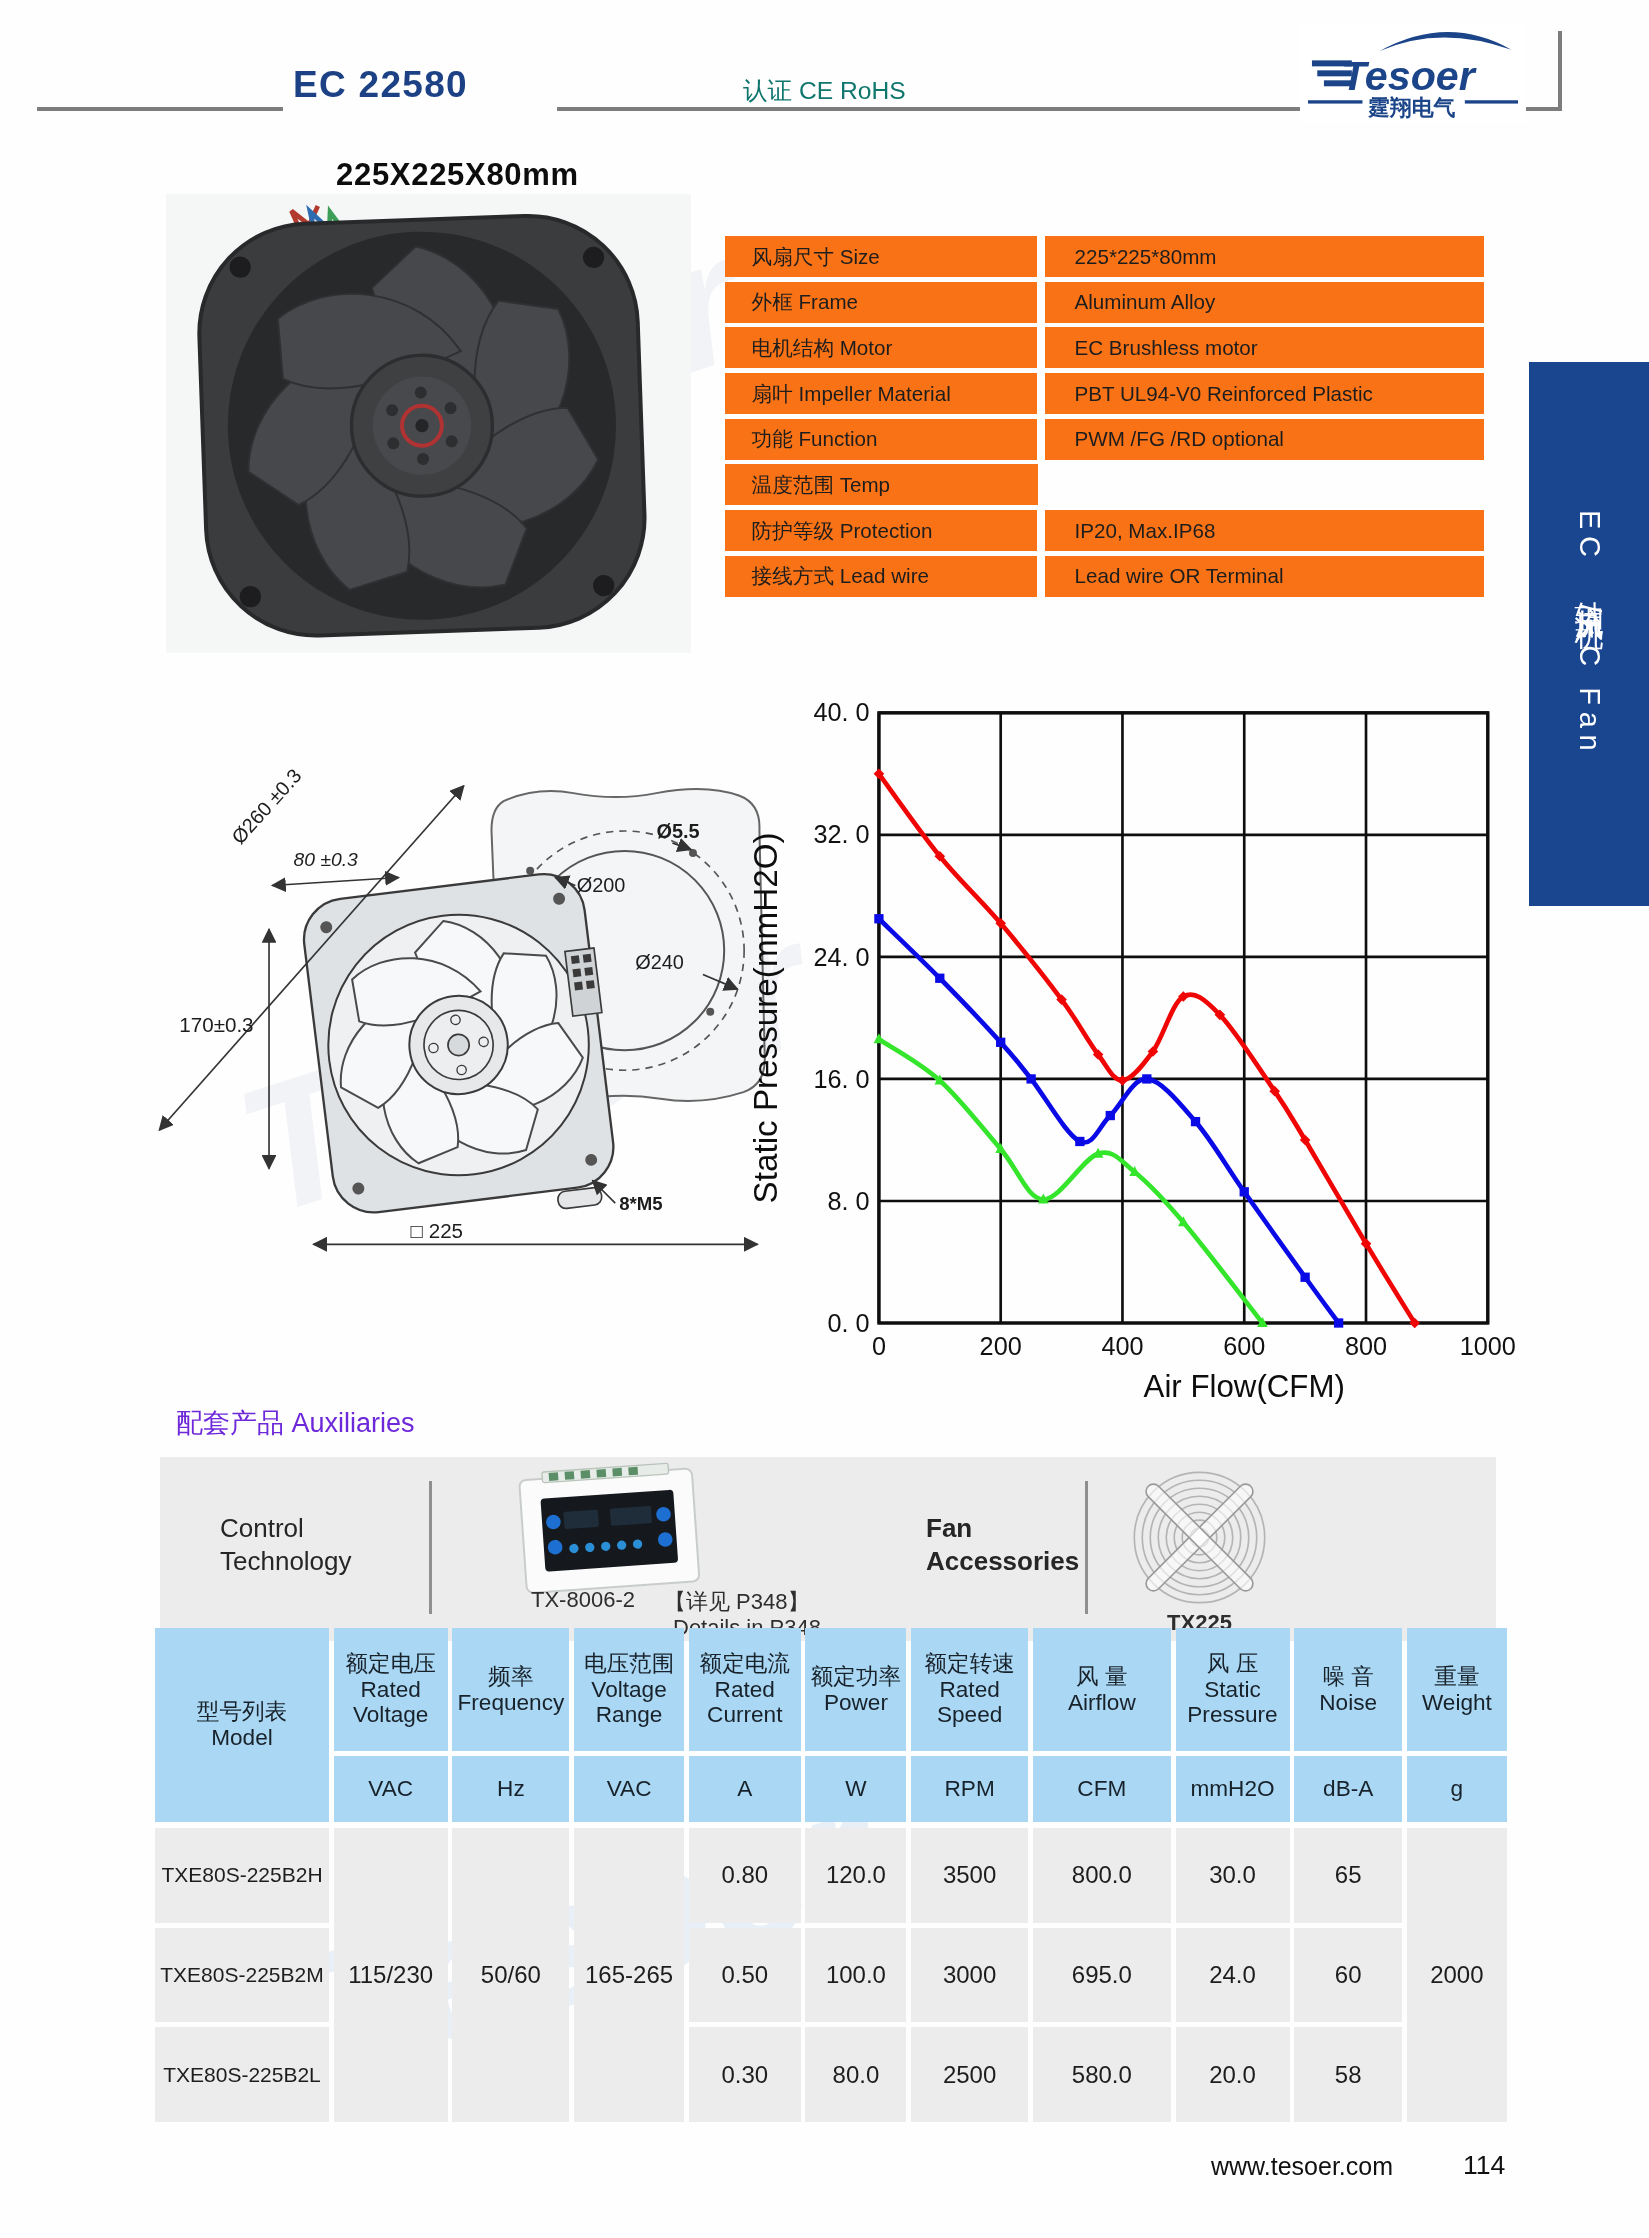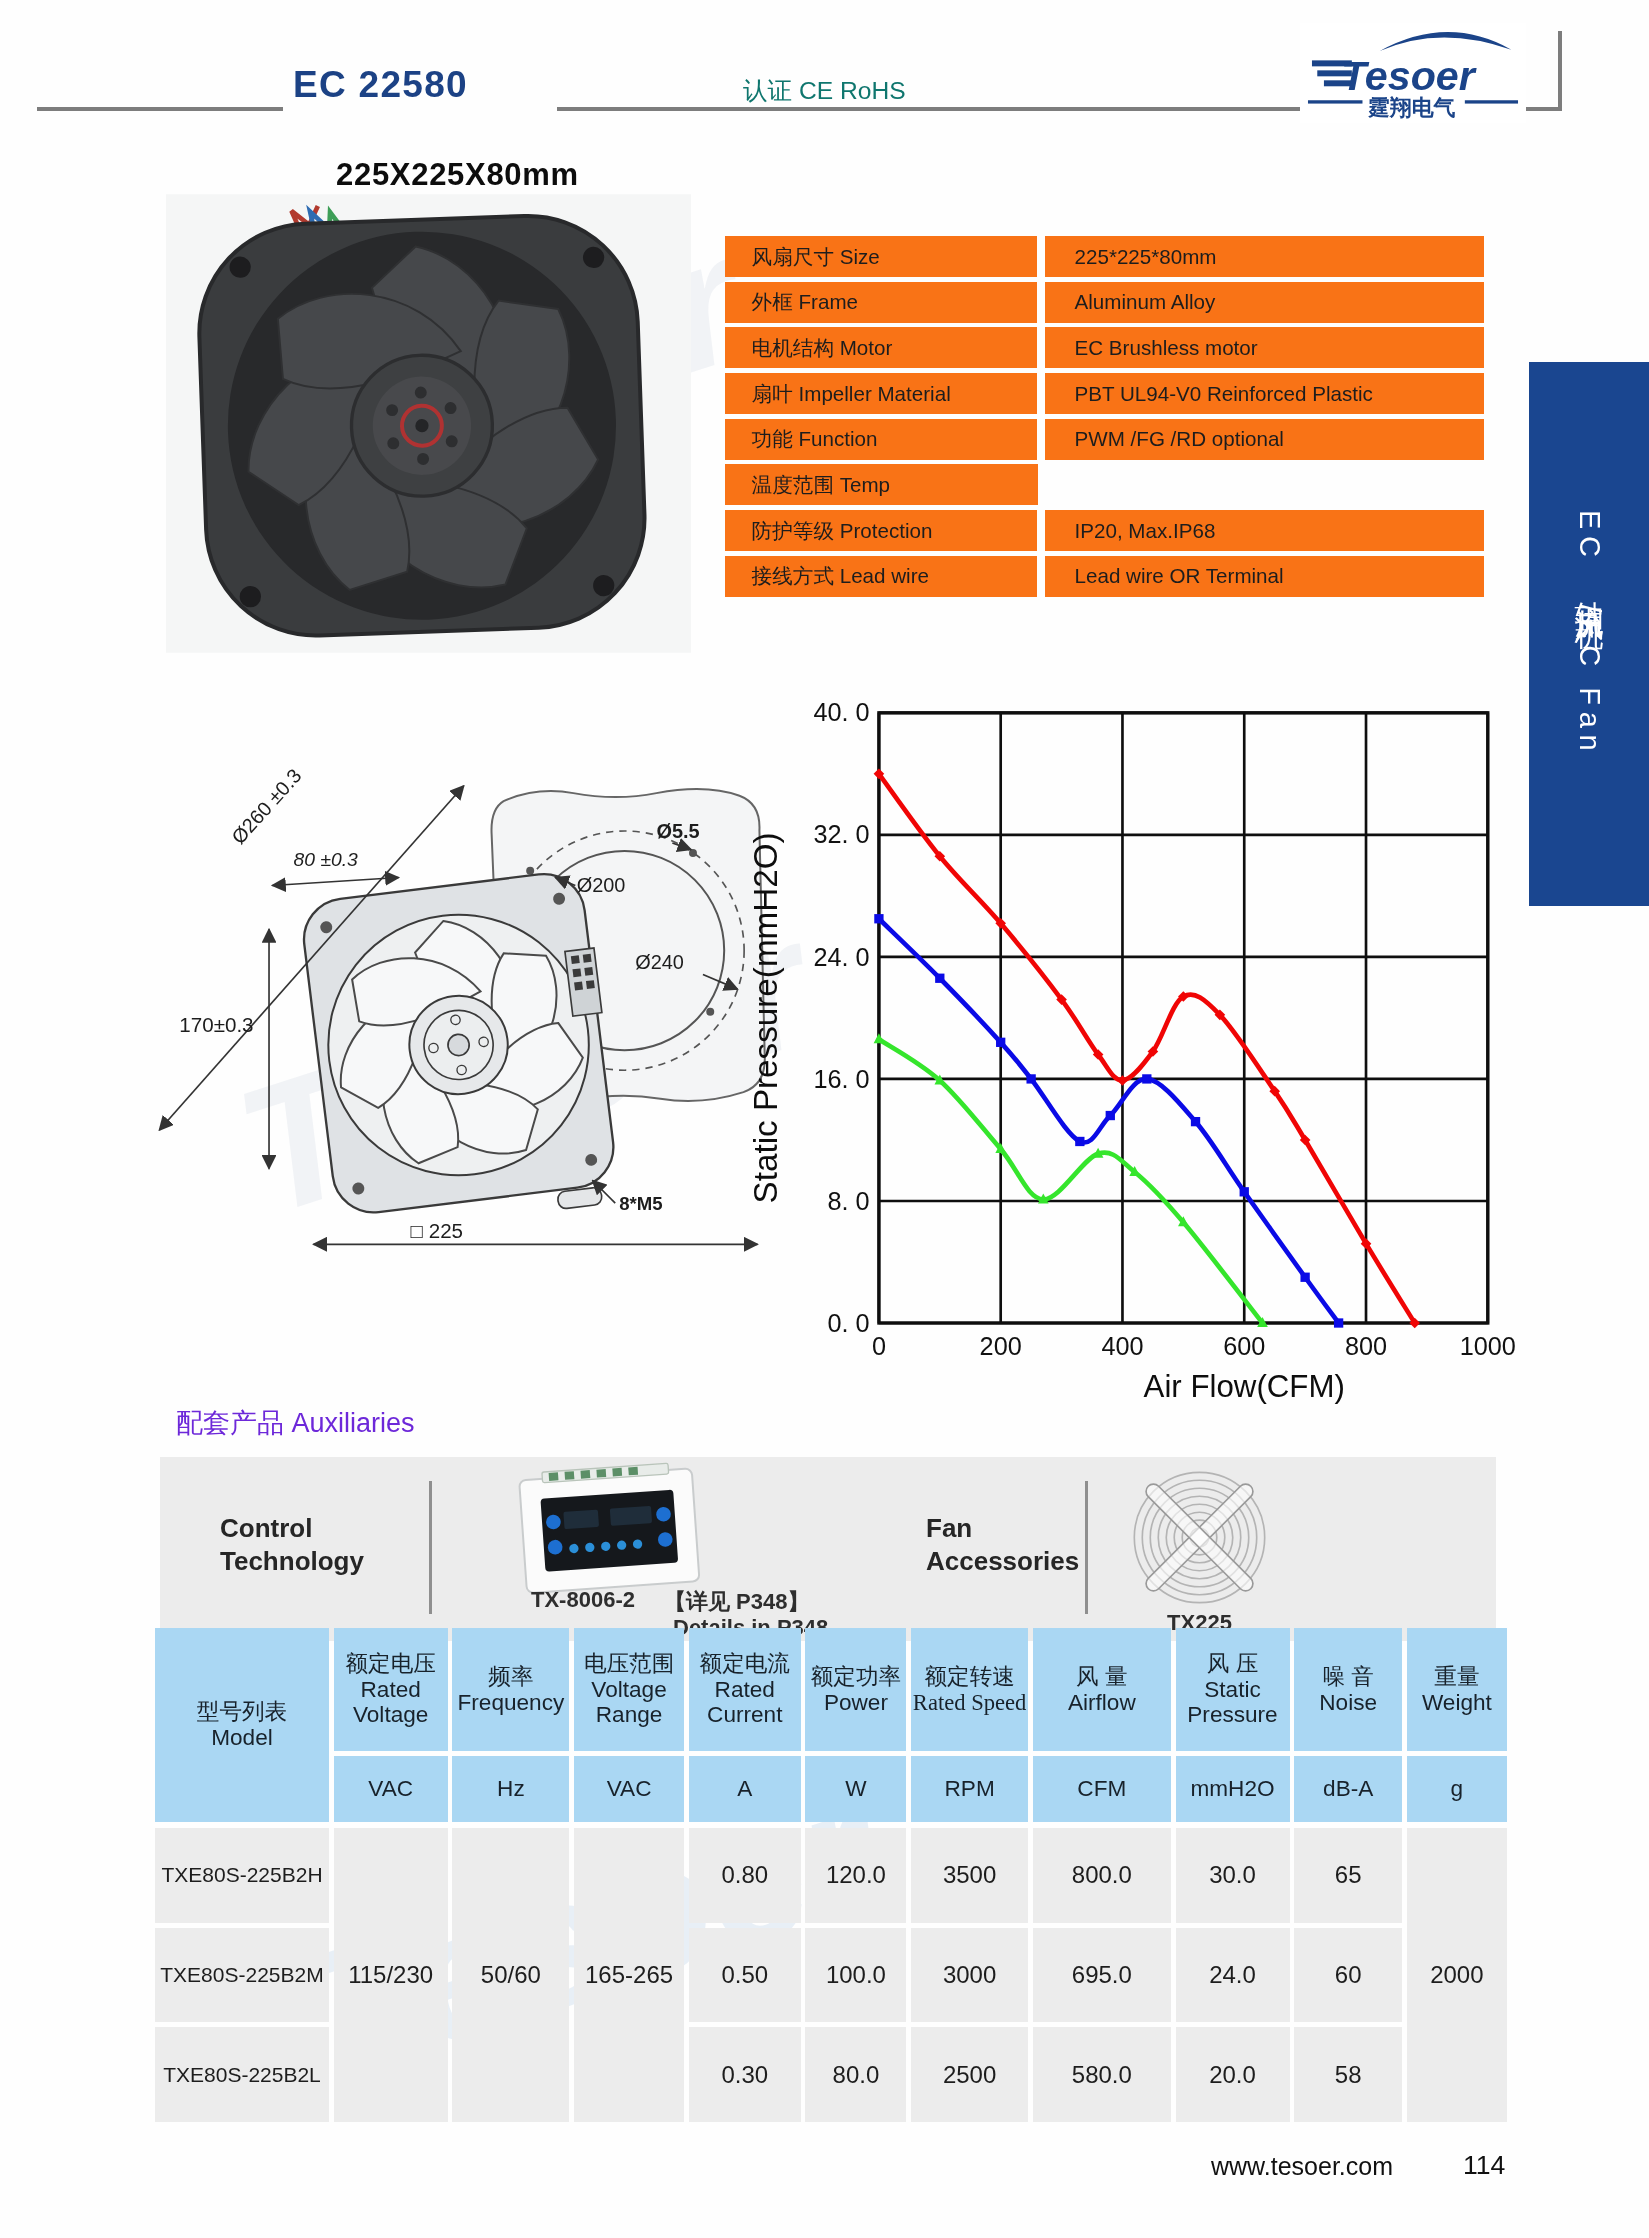--- a/index.html
+++ b/index.html
@@ -19,21 +19,21 @@
   .spec-label,.spec-value{background:#f97316;height:41px;display:flex;align-items:center;font-size:20.6px;color:#1d1d1d;}
   .spec-label{width:286px;padding-left:26.6px;}
   .spec-value{width:410px;padding-left:30px;}
   
   #sidebar-tab{position:absolute;left:1529px;top:362px;width:121px;height:544px;background:#1a4690;
     display:flex;align-items:center;justify-content:center;}
   #sidebar-tab .vtext{writing-mode:vertical-rl;text-orientation:mixed;color:#fff;font-size:29px;letter-spacing:6.6px;}
   
   #aux-heading{position:absolute;left:176px;top:1405px;font-size:27px;color:#6d28d9;}
   .aux-card{position:absolute;top:1457px;height:184px;background:#ececec;}
-  #card-control{left:160px;width:742px;font-weight:bold;}
+  #card-control{left:160px;width:742px;}
   #card-acc{left:876px;width:620px;font-weight:bold;}
   .aux-title{position:absolute;font-size:26px;line-height:1.25;color:#262626;}
   .aux-divider{position:absolute;width:3.3px;background:#8f8f8f;}
   .aux-caption{position:absolute;font-size:22px;color:#2e2e2e;}
   
   #mtable{position:absolute;left:155px;top:1628px;display:grid;
     grid-template-columns:174px 114px 117px 110px 112px 101px 117px 138px 114px 108px 100px;
     grid-template-rows:123px 66px 95px 94px 95px;column-gap:4.7px;row-gap:5.3px;}
   #mtable .th{background:#aad7f3;display:flex;flex-direction:column;align-items:center;justify-content:center;
     text-align:center;font-size:22.6px;line-height:1.15;color:#18222b;}
@@ -373,21 +373,21 @@
         <div>Voltage Range</div>
       </div>
     <div class="th" style="grid-column:5;grid-row:1;">
         <div>额定电流</div>
         <div>Rated Current</div>
       </div>
     <div class="th" style="grid-column:6;grid-row:1;">
         <div>额定功率</div>
         <div>Power</div>
       </div>
-    <div class="th" style="grid-column:7;grid-row:1;font-family:Liberation Serif, serif;">
+    <div class="th" style="grid-column:7;grid-row:1;">
         <div>额定转速</div>
         <div>Rated Speed</div>
       </div>
     <div class="th" style="grid-column:8;grid-row:1;">
         <div>风 量</div>
         <div>Airflow</div>
       </div>
     <div class="th" style="grid-column:9;grid-row:1;">
         <div>风 压</div>
         <div>Static Pressure</div>

